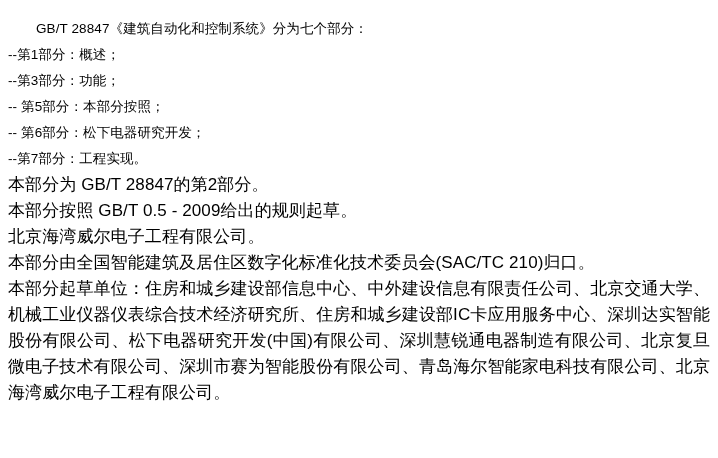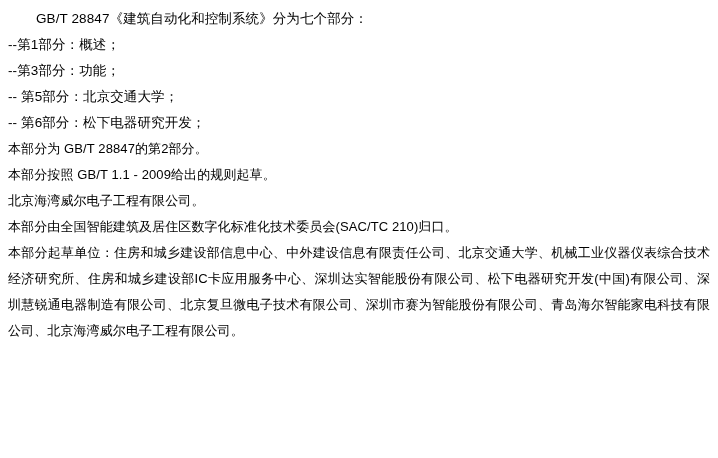--- a/index.html
+++ b/index.html
@@ -12,51 +12,52 @@
     background: #ffffff;
     font-family: "Liberation Sans", sans-serif;
     color: #000000;
     overflow: hidden;
   }
   .page {
     position: relative;
     width: 718px;
     height: 458px;
     box-sizing: border-box;
-    padding: 6px 8px 0 8px;
+    padding: 16px 8px 0 8px;
   }
   .line {
     font-size: 13.5px;
     line-height: 26px;
     white-space: pre-wrap;
     letter-spacing: 0.1px;
   }
   .indent-title {
     text-indent: 28px;
   }
   .para {
-    font-size: 13px;
+    font-size: 17px;
     line-height: 26px;
     text-align: justify;
     text-justify: inter-ideograph;
     white-space: normal;
     letter-spacing: 0.1px;
   }
 </style>
 </head>
 <body>
 
 <div class="page">
 
   <div class="line indent-title">GB/T 28847《建筑自动化和控制系统》分为七个部分：</div>
 
   <div class="line">--第1部分：概述；</div>
   <div class="line">--第3部分：功能；</div>
-  <div class="line">-- 第5部分：北京交通大学；</div>
+  <div class="line">-- 第5部分：本部分按照；</div>
   <div class="line">-- 第6部分：松下电器研究开发；</div>
+  <div class="line">--第7部分：工程实现。</div>
 
   <div class="para">本部分为 GB/T 28847的第2部分。</div>
-  <div class="para">本部分按照 GB/T 1.1 - 2009给出的规则起草。</div>
+  <div class="para">本部分按照 GB/T 0.5 - 2009给出的规则起草。</div>
   <div class="para">北京海湾威尔电子工程有限公司。</div>
   <div class="para">本部分由全国智能建筑及居住区数字化标准化技术委员会(SAC/TC 210)归口。</div>
   <div class="para">本部分起草单位：住房和城乡建设部信息中心、中外建设信息有限责任公司、北京交通大学、机械工业仪器仪表综合技术经济研究所、住房和城乡建设部IC卡应用服务中心、深圳达实智能股份有限公司、松下电器研究开发(中国)有限公司、深圳慧锐通电器制造有限公司、北京复旦微电子技术有限公司、深圳市赛为智能股份有限公司、青岛海尔智能家电科技有限公司、北京海湾威尔电子工程有限公司。</div>
 
 </div>
 
 </body></html>

